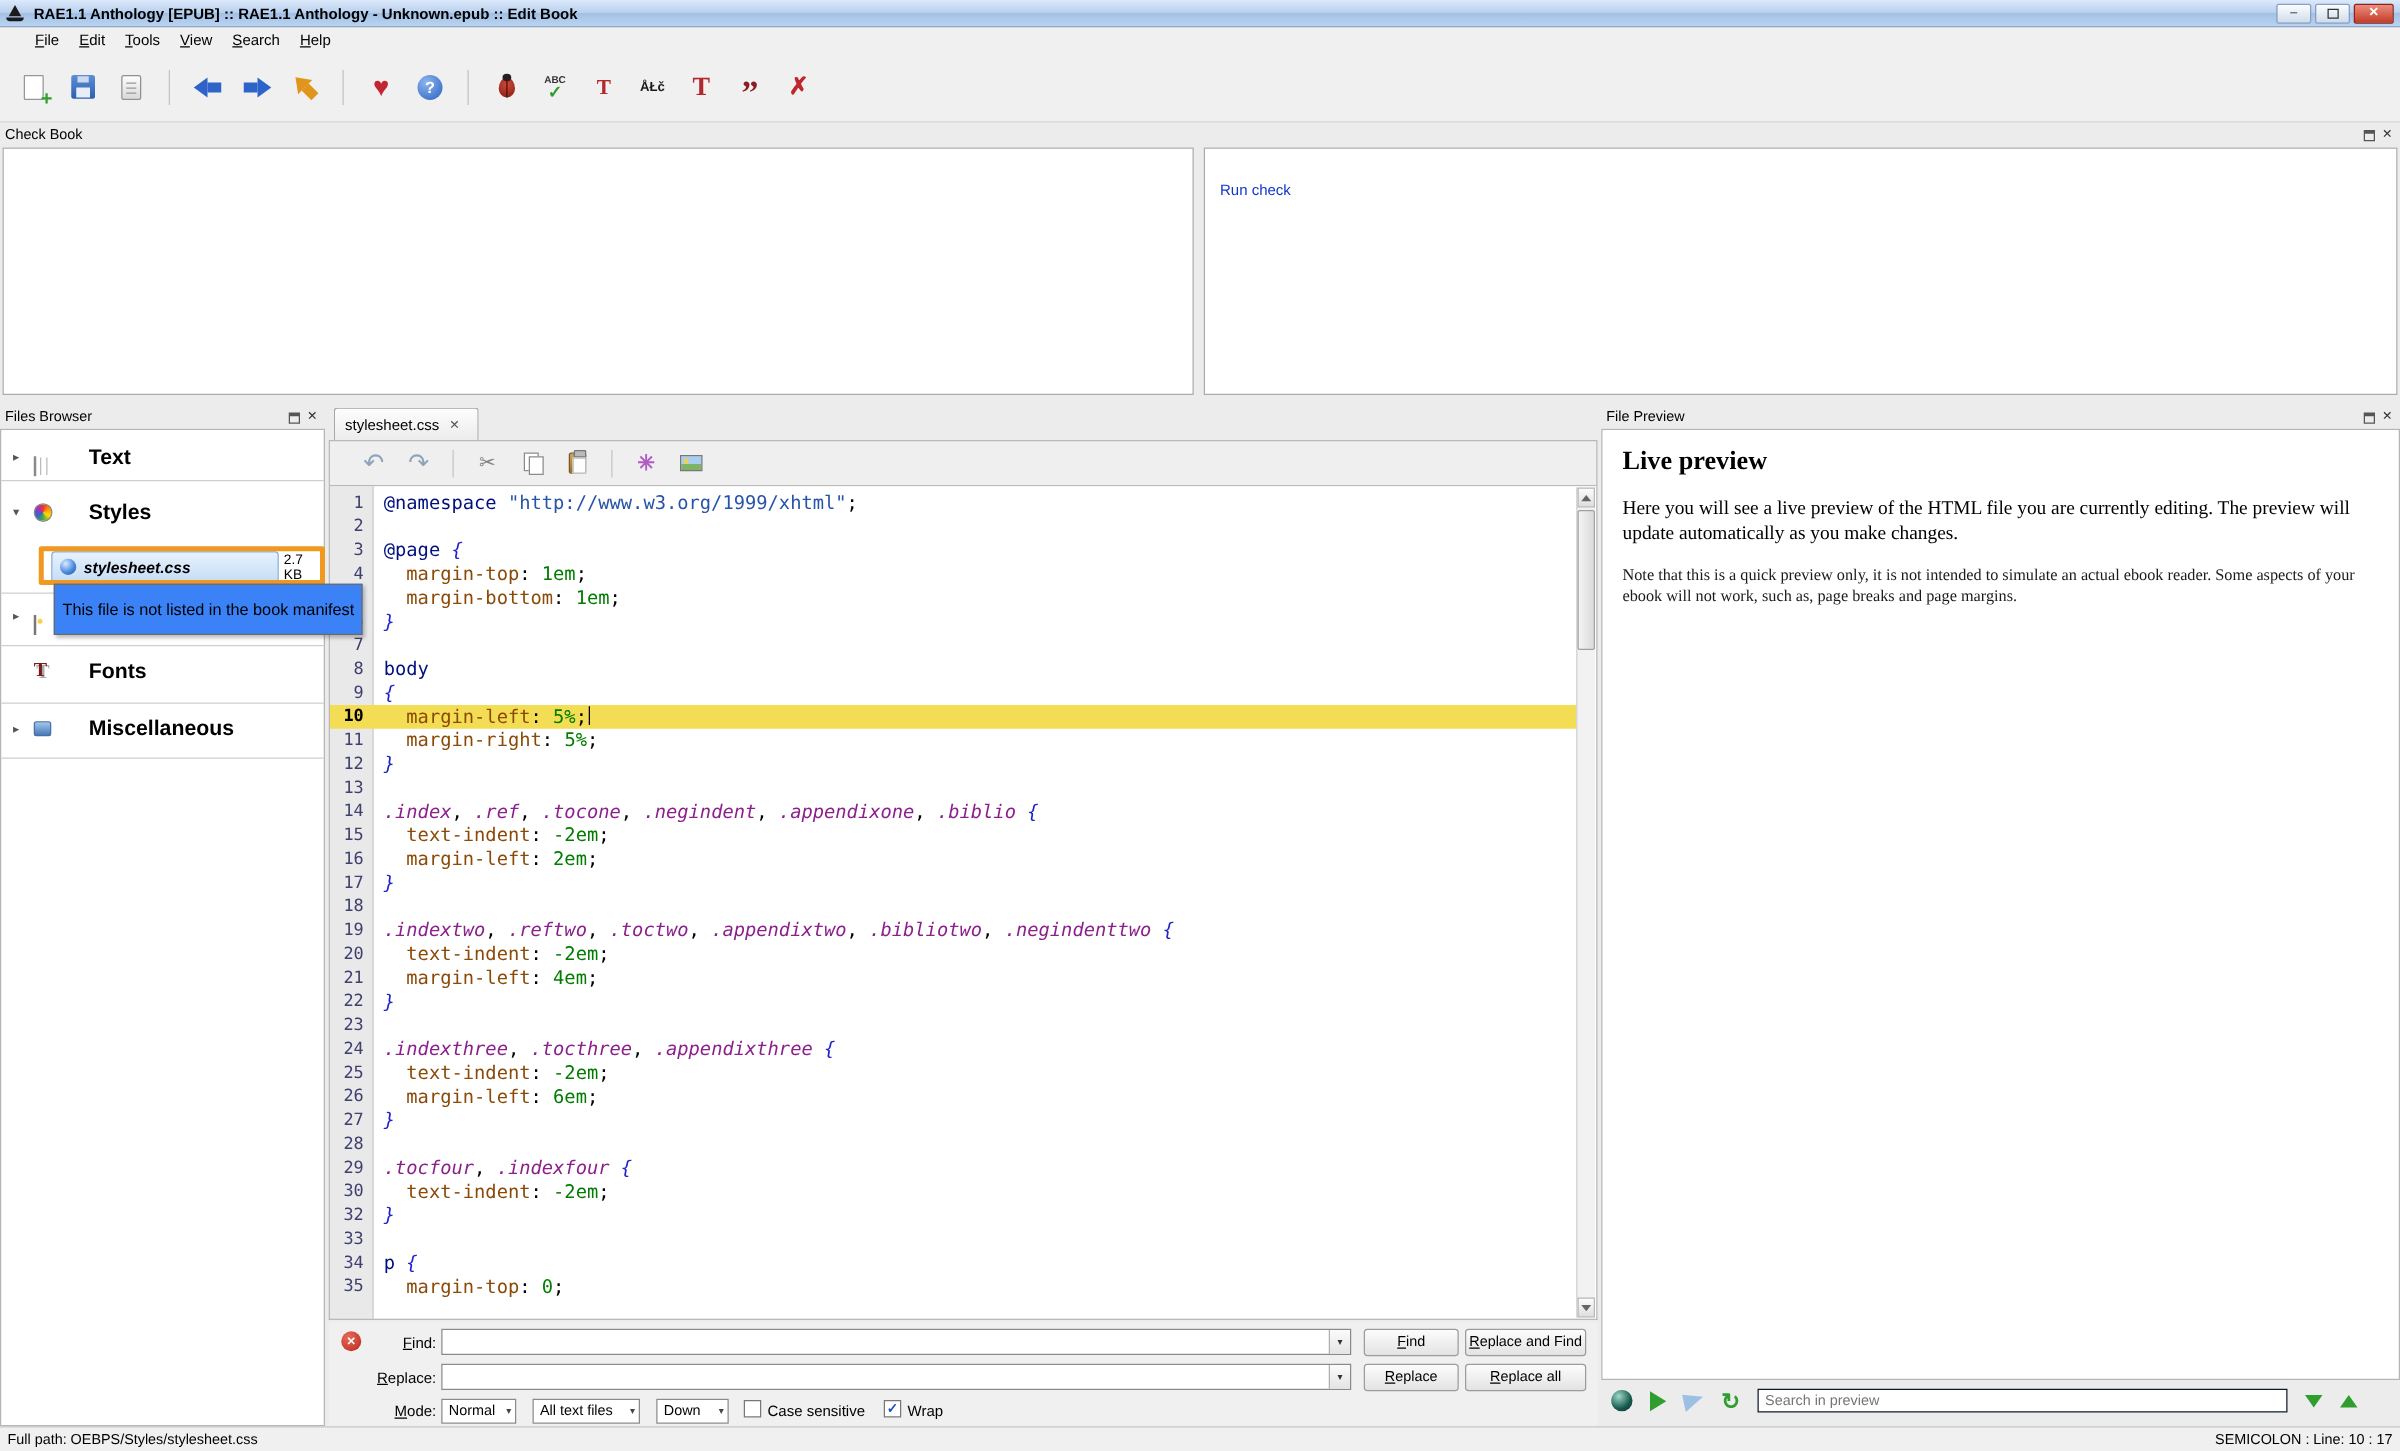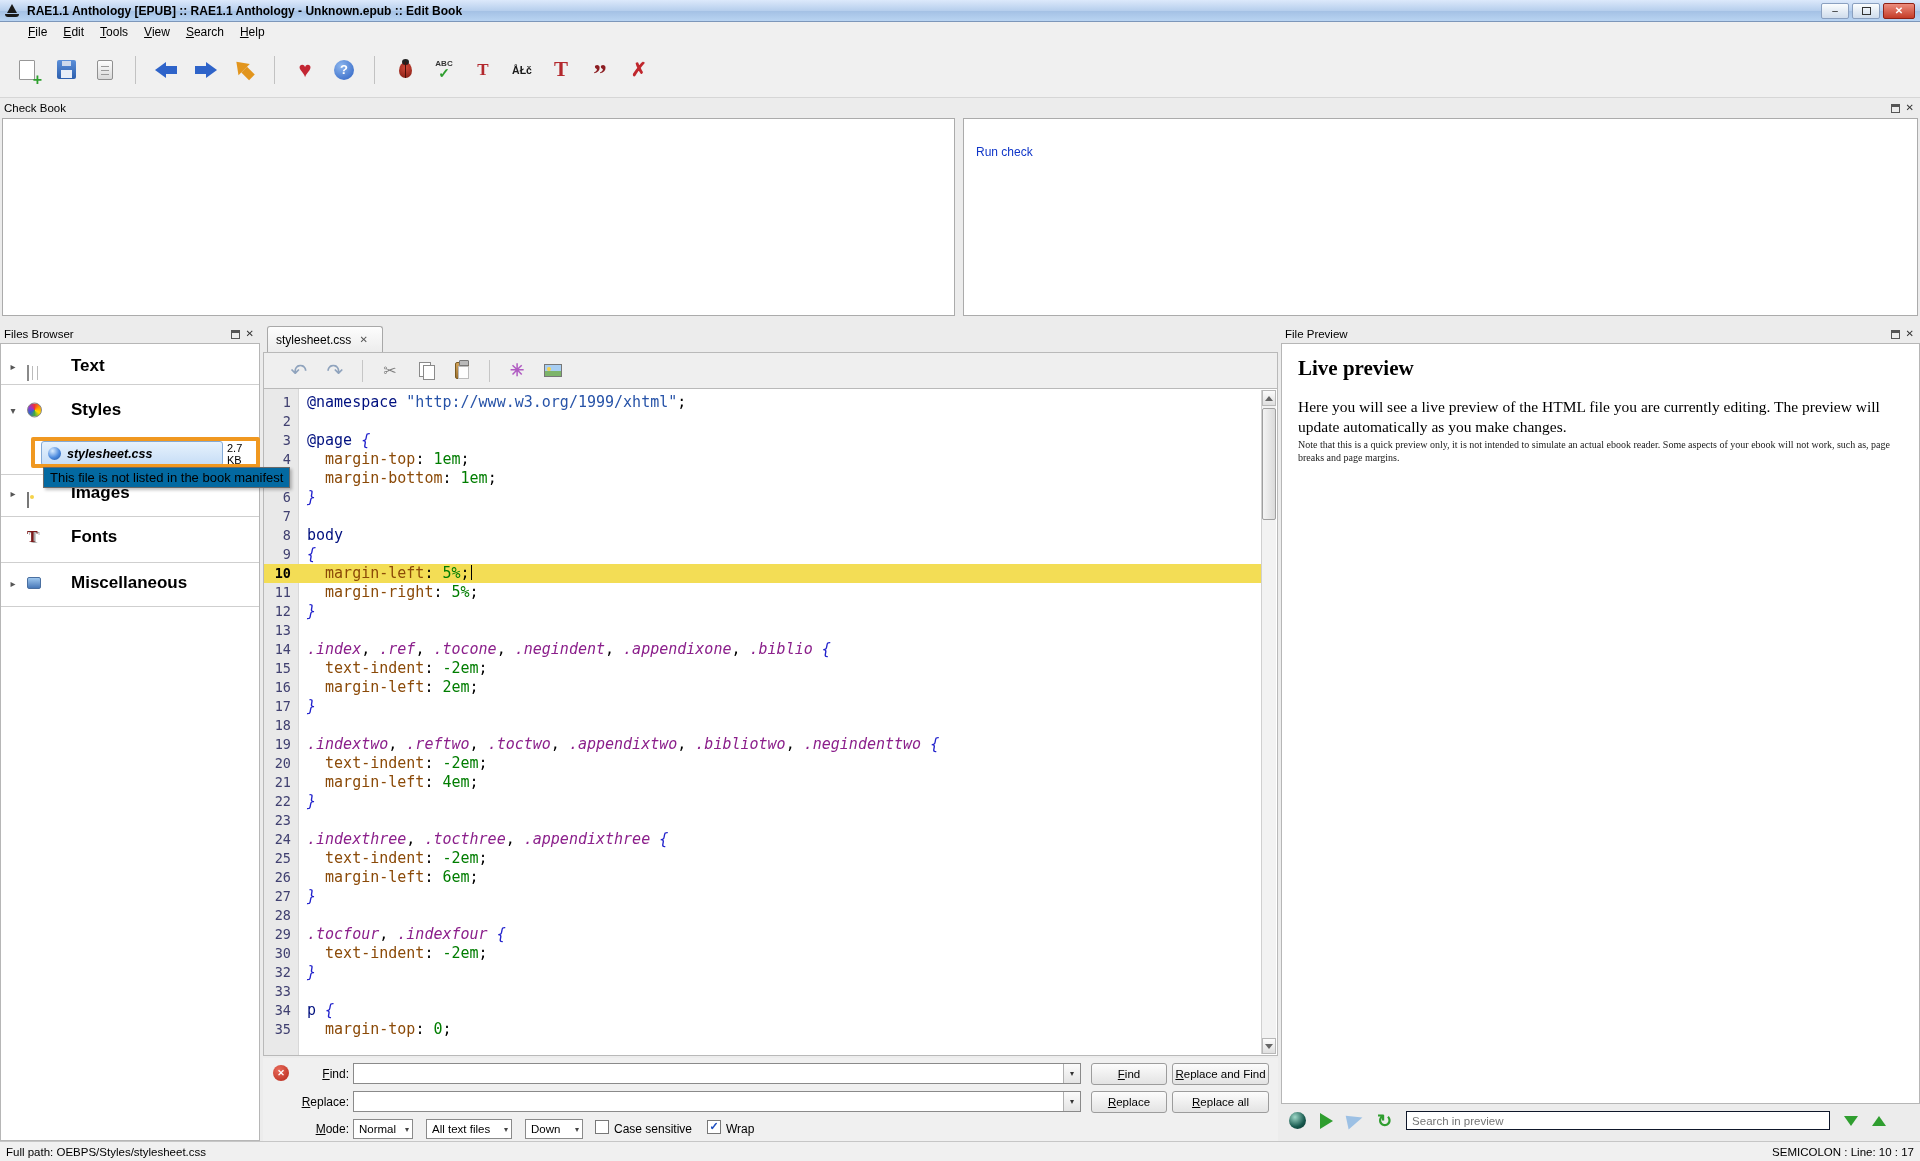--- a/index.html
+++ b/index.html
@@ -175,39 +175,39 @@
   .cb .mark{display:none;font-size:11px;font-weight:bold;color:#1f4fc0;margin-top:-1px}
   .cb.checked .mark{display:block}
   .cb-label{position:absolute;font-size:12px}
 
   
   #preview-panel{position:absolute;left:1281px;top:325px;width:639px;height:816px}
   #preview-body{position:absolute;top:18px;left:0;right:0;height:761px;background:#fff;border:1px solid #b6b6b6;
     padding:12px 16px;font-family:"Liberation Serif",serif}
   #pv-heading{font-size:21px;font-weight:bold}
   #pv-para{margin-top:16px;font-size:15.5px;line-height:1.32}
-  #pv-note{font-size:10px;line-height:1.3;color:#1a1a1a}
+  #pv-note{margin-top:14px;font-size:13px;line-height:1.3;color:#1a1a1a}
   #preview-controls{position:absolute;left:0;right:0;top:779px;height:33px;display:flex;align-items:center;gap:14px;padding-left:8px}
   .orb{width:17px;height:17px;border-radius:50%;background:radial-gradient(circle at 35% 30%,#9fd8c8,#17594e 60%,#0a2f29)}
   .playg{width:0;height:0;border-top:8px solid transparent;border-bottom:8px solid transparent;border-left:13px solid #2f9e2f}
   .pointerg{width:0;height:0;border-top:5px solid transparent;border-bottom:9px solid transparent;border-left:16px solid #9cc0e4;transform:rotate(-12deg)}
   .refreshg{font-size:18px;font-weight:bold;color:#2f9e2f;line-height:1}
   #pv-search{width:424px;height:19px;border:1px solid #0f172a;font-size:11.5px;padding:0 5px;background:#fff}
   .tri-g-down{width:0;height:0;border-left:7px solid transparent;border-right:7px solid transparent;border-top:10px solid #2f9e2f}
   .tri-g-up{width:0;height:0;border-left:7px solid transparent;border-right:7px solid transparent;border-bottom:10px solid #2f9e2f}
 
   
   #statusbar{position:absolute;left:0;top:1141px;width:100%;height:20px;background:#f0f0f0;border-top:1px solid #c6c6c6;
     display:flex;align-items:center;padding:0 6px;font-size:11.5px}
   #status-right{margin-left:auto}
 
   
   #annotation-box{position:absolute;left:31px;top:437px;width:229px;height:31px;border:4px solid #f09820;border-radius:2px;z-index:40;pointer-events:none}
-  #tooltip{position:absolute;left:43px;top:467px;z-index:50;background:#0369a1;border:1px solid #6a6a6a;
-    padding:2px 6px;font-size:13px;box-shadow:2px 2px 3px rgba(0,0,0,.25);white-space:nowrap}
+  #tooltip{position:absolute;left:43px;top:467px;z-index:50;background:#3b82f6;border:1px solid #6a6a6a;
+    padding:12px 6px;font-size:13px;box-shadow:2px 2px 3px rgba(0,0,0,.25);white-space:nowrap}
 </style>
 </head>
 <body>
 
 <div id="app">
 
   <div id="titlebar">
     <span class="sigil"></span>
     <span id="title-text">RAE1.1 Anthology [EPUB] :: RAE1.1 Anthology - Unknown.epub :: Edit Book</span>
     <span id="win-controls">

